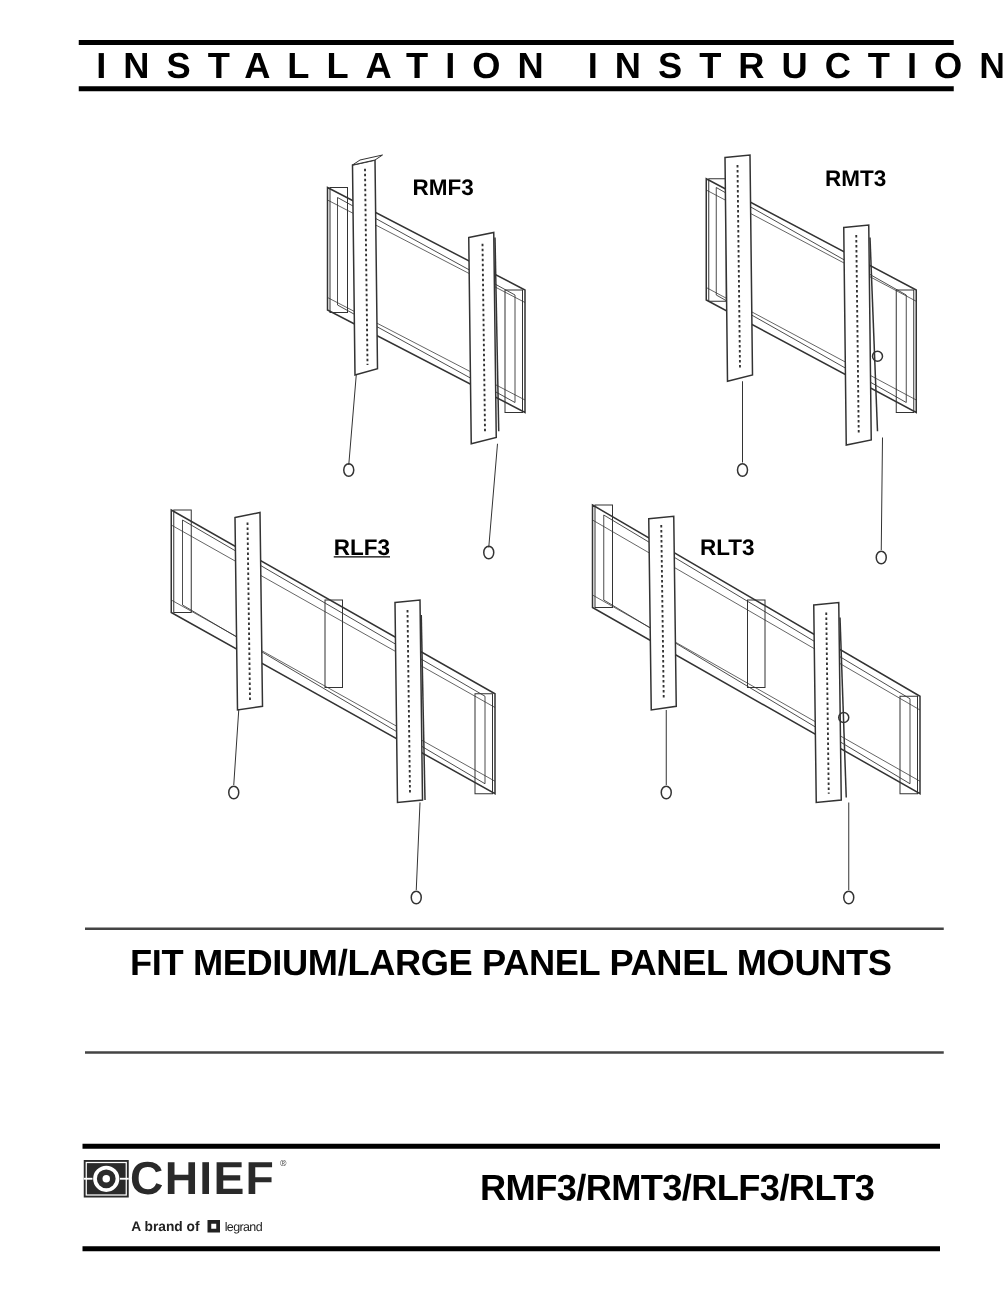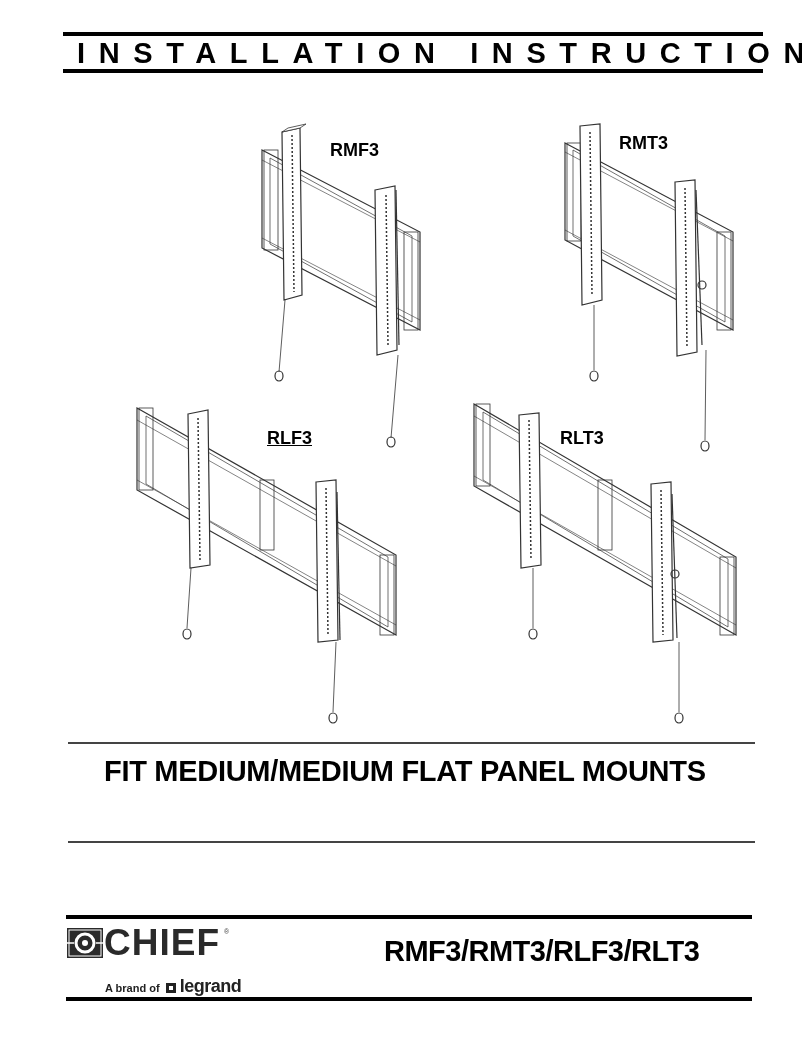--- a/index.html
+++ b/index.html
@@ -9,21 +9,21 @@
     position:absolute; left:63px; top:36px; width:700px; height:34px;
     font-weight:bold; font-size:29px; letter-spacing:13.6px; line-height:34px;
     white-space:nowrap; text-indent:14px;
   }
   .model-label { position:absolute; font-weight:bold; font-size:18px; }
   .subtitle { position:absolute; left:104px; top:755px; font-weight:bold; font-size:29px; letter-spacing:-0.3px; white-space:nowrap; }
   .models { position:absolute; left:384px; top:935px; font-weight:bold; font-size:29px; letter-spacing:-0.5px; white-space:nowrap; }
   .logo-text { position:absolute; left:104px; top:922px; font-weight:bold; font-size:37px; color:#2a2a2a; letter-spacing:1px; }
   .reg { position:absolute; font-size:7px; color:#444; }
   .brand { position:absolute; left:105px; top:976px; font-size:11px; font-weight:bold; color:#222; white-space:nowrap; }
-  .brand .lg { font-weight:bold; font-size:18px; letter-spacing:-0.5px;margin-top:44px; }
+  .brand .lg { font-weight:normal; font-size:10px; letter-spacing:-0.5px;margin-top:44px; }
   svg { position:absolute; overflow:visible; }
 </style>
 </head>
 <body>
 
 <div class="rule" style="left:63px; top:32px; width:700px; height:4px;"></div>
 <div class="title">INSTALLATION INSTRUCTIONS</div>
 <div class="rule" style="left:63px; top:69px; width:700px; height:4px;"></div>
 
 <div>
@@ -48,21 +48,21 @@
 
       <line x1="285" y1="300" x2="279" y2="372" stroke-width="0.8"></line>
       <ellipse cx="279" cy="376" rx="4" ry="5"></ellipse>
       <line x1="398" y1="355" x2="391" y2="438" stroke-width="0.8"></line>
       <ellipse cx="391" cy="442" rx="4" ry="5"></ellipse>
     </g>
   </svg>
 </div>
 
 <div>
-  <div class="model-label" style="left:619px; top:133px;">RMT3</div>
+  <div class="model-label" style="left:660px; top:133px;">RMT3</div>
   <svg width="802" height="1037" style="left:0;top:0;pointer-events:none;">
     <g fill="none" stroke="#333" stroke-width="1.2">
       <polygon points="565,143 733,232 733,330 565,240"></polygon>
       <polygon points="573,150 725,236 725,322 573,236" stroke-width="0.7"></polygon>
       <line x1="565" y1="152" x2="733" y2="241" stroke-width="0.6"></line>
       <line x1="565" y1="230" x2="733" y2="320" stroke-width="0.6"></line>
       <rect x="567" y="143" width="14" height="98" stroke-width="0.8"></rect>
       <rect x="717" y="232" width="14" height="98" stroke-width="0.8"></rect>
       <polygon points="580,126 600,124 602,300 582,305" fill="#fff"></polygon>
       <line x1="590" y1="132" x2="592" y2="295" stroke-dasharray="2,2" stroke-width="1.5"></line>
@@ -121,21 +121,21 @@
       <circle cx="675" cy="574" r="4"></circle>
       <line x1="533" y1="568" x2="533" y2="628" stroke-width="0.8"></line>
       <ellipse cx="533" cy="634" rx="4" ry="5"></ellipse>
       <line x1="679" y1="642" x2="679" y2="712" stroke-width="0.8"></line>
       <ellipse cx="679" cy="718" rx="4" ry="5"></ellipse>
     </g>
   </svg>
 </div>
 
 <div class="rule" style="left:68px; top:742px; width:687px; height:1.5px; background:#444;"></div>
-<div class="subtitle">FIT MEDIUM/MEDIUM FLAT PANEL MOUNTS</div>
+<div class="subtitle">FIT MEDIUM/LARGE PANEL PANEL MOUNTS</div>
 <div class="rule" style="left:68px; top:841px; width:687px; height:1.5px; background:#444;"></div>
 
 <div class="rule" style="left:66px; top:915px; width:686px; height:4px;"></div>
 
 <div>
   <svg width="36" height="30" style="left:67px; top:928px;">
     <rect x="0" y="0" width="36" height="30" fill="#2a2a2a"></rect>
     <rect x="2" y="2" width="32" height="26" fill="none" stroke="#fff" stroke-width="1"></rect>
     <circle cx="18" cy="15" r="9" fill="none" stroke="#fff" stroke-width="3"></circle>
     <circle cx="18" cy="15" r="3" fill="#fff"></circle>

